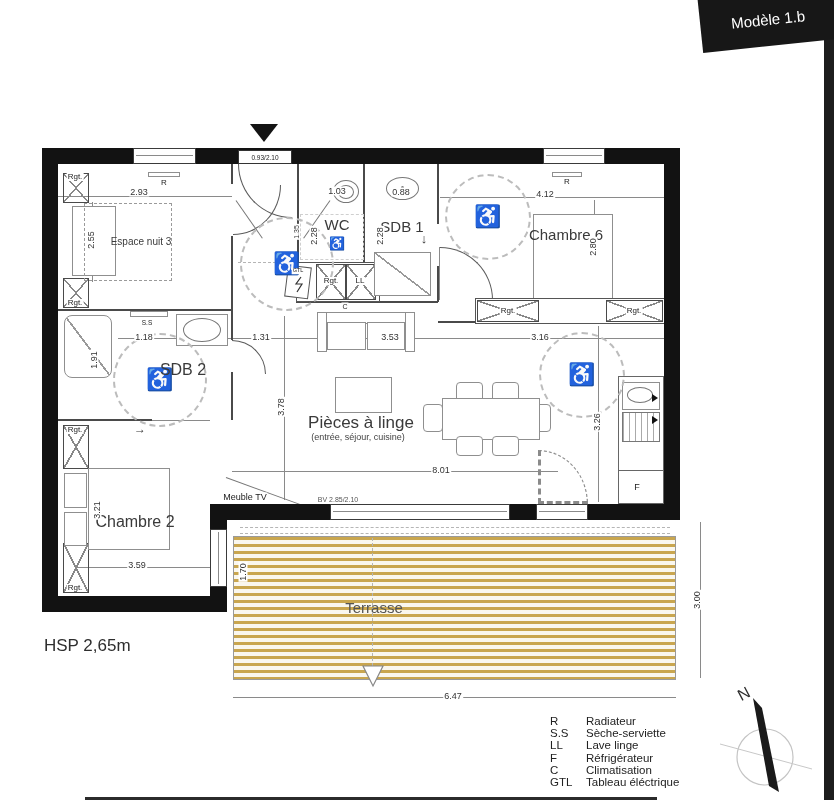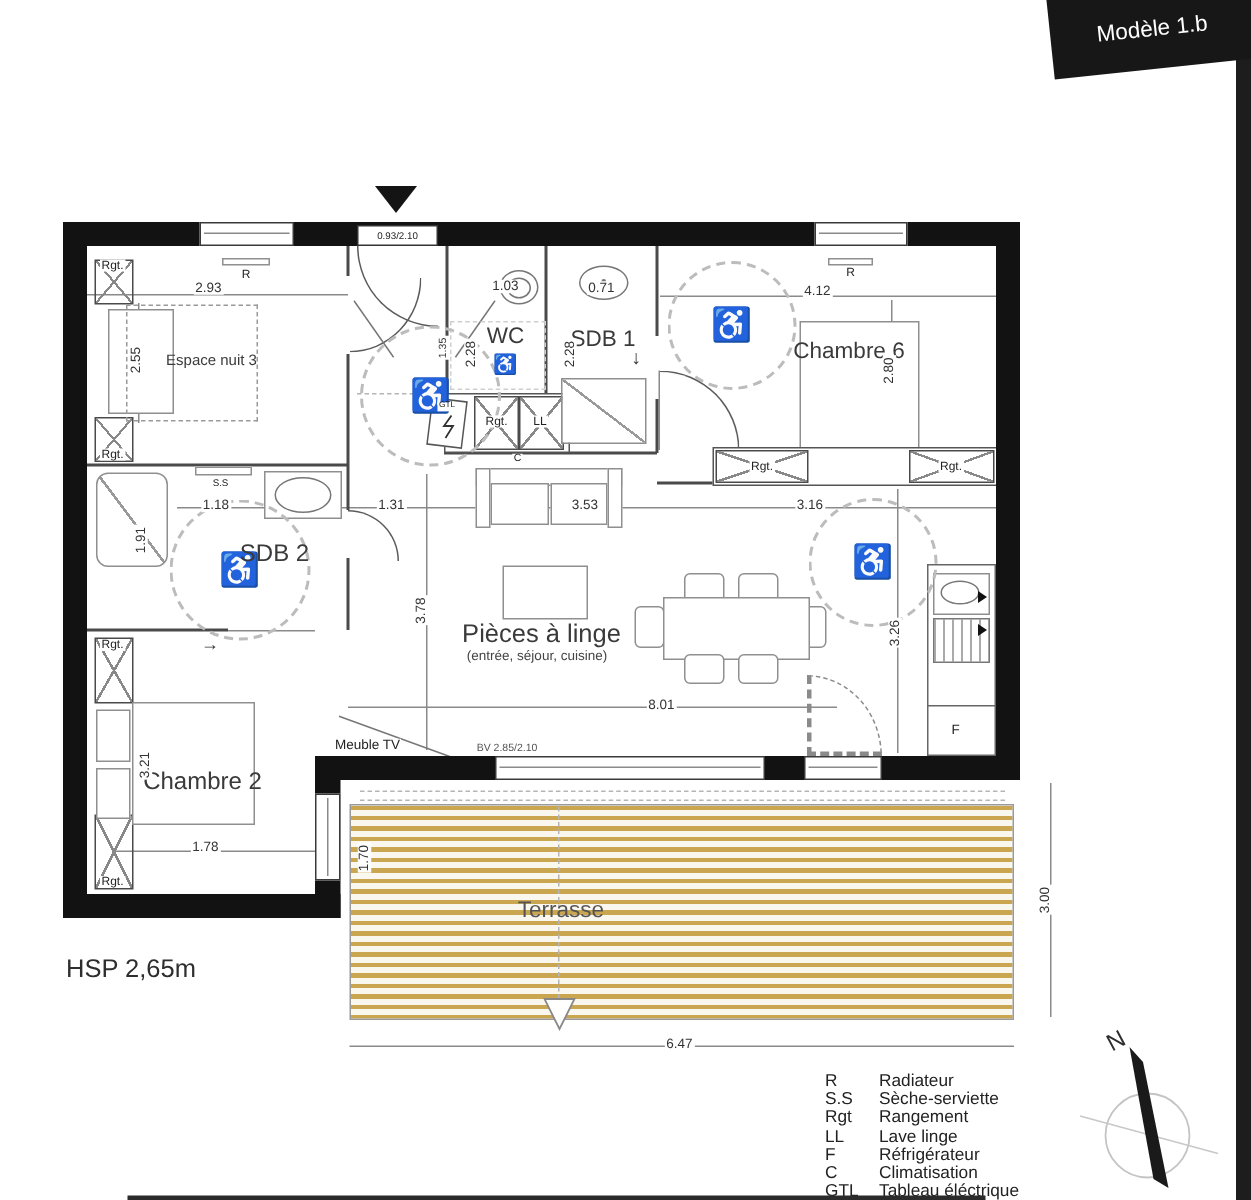--- a/index.html
+++ b/index.html
@@ -230,54 +230,50 @@
   <div class="deck" style="left:233px;top:536px;width:443px;height:144px"></div>
   <div class="dv" style="left:372px;top:538px;height:128px;z-index:2"></div>
   <svg class="abs" style="left:361px;top:664px;z-index:3" width="24" height="24" viewBox="0 0 24 24">
       <polygon points="2,2 22,2 12,22" fill="#fff" stroke="#888" stroke-width="1.2"></polygon>
     </svg>
   <div class="room" style="left:374px;top:607px;font-size:15px;color:#555;z-index:4">Terrasse</div>
 
   <div class="dim" style="left:139px;top:192px">2.93</div>
   <div class="dimv" style="left:91px;top:240px">2.55</div>
   <div class="dim" style="left:337px;top:191px">1.03</div>
-  <div class="dim" style="left:401px;top:192px">0.71</div>
+  <div class="dim" style="left:401px;top:192px">0.88</div>
   <div class="dimv" style="left:314px;top:236px">2.28</div>
   <div class="dimv" style="left:380px;top:236px">2.28</div>
   <div class="dimv" style="left:296px;top:232px;font-size:7px">1.35</div>
   <div class="dim" style="left:545px;top:194px">4.12</div>
   <div class="dimv" style="left:593px;top:247px">2.80</div>
   <div class="dim" style="left:144px;top:337px">1.18</div>
   <div class="dimv" style="left:94px;top:360px">1.91</div>
   <div class="dim" style="left:261px;top:337px">1.31</div>
   <div class="dim" style="left:390px;top:337px">3.53</div>
   <div class="dim" style="left:540px;top:337px">3.16</div>
   <div class="dimv" style="left:281px;top:407px">3.78</div>
   <div class="dimv" style="left:597px;top:422px">3.26</div>
   <div class="dim" style="left:441px;top:470px">8.01</div>
   <div class="dimv" style="left:97px;top:510px">3.21</div>
-  <div class="dim" style="left:137px;top:565px">1.78</div>
+  <div class="dim" style="left:137px;top:565px">3.59</div>
   <div class="dimv" style="left:243px;top:572px;z-index:5">1.70</div>
   <div class="dim" style="left:453px;top:696px">6.47</div>
   <div class="dimv" style="left:697px;top:600px">3.00</div>
 
   <div class="abs" style="left:44px;top:636px;font-size:17px;color:#2e2e2e;z-index:4">HSP 2,65m</div>
 
   <div id="legend">
     <div class="lrow">
         <span class="ab">R</span>
         <span>Radiateur</span>
       </div>
     <div class="lrow">
         <span class="ab">S.S</span>
         <span>Sèche-serviette</span>
-      </div>
-    <div class="lrow">
-        <span class="ab">Rgt</span>
-        <span>Rangement</span>
       </div>
     <div class="lrow">
         <span class="ab">LL</span>
         <span>Lave linge</span>
       </div>
     <div class="lrow">
         <span class="ab">F</span>
         <span>Réfrigérateur</span>
       </div>
     <div class="lrow">

